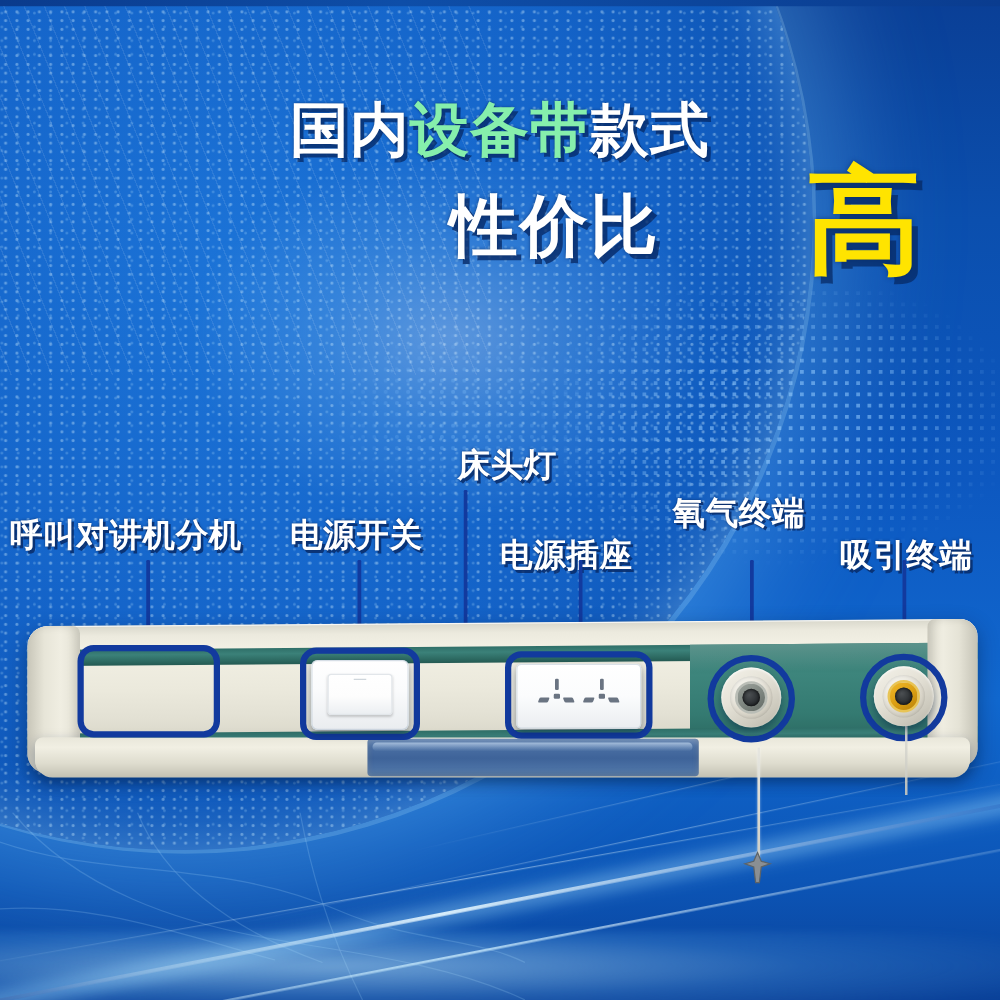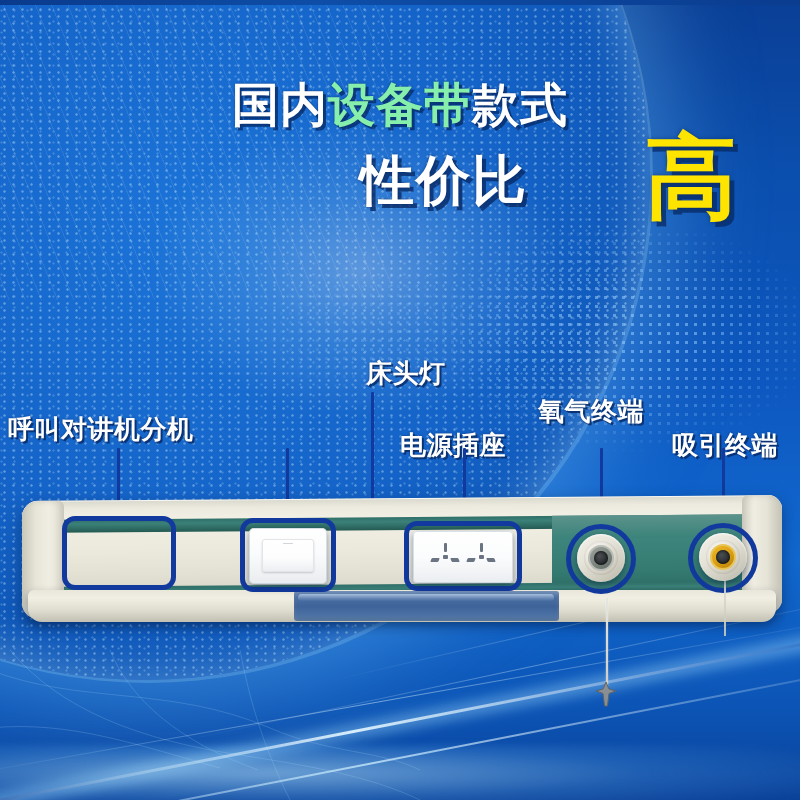--- a/index.html
+++ b/index.html
@@ -339,20 +339,21 @@
     <div class="hl-line1">
       <span class="w">国内</span><span class="y">设备带</span><span class="w">款式</span>
     </div>
     <div class="hl-line2">
       <span class="hl-sub">性价比</span>
       <span class="hl-big">高</span>
     </div>
   </div>
 
   <div class="callout" style="left:8px;top:414px;">呼叫对讲机分机</div>
+  <div class="callout" style="left:232px;top:414px;">电源开关</div>
   <div class="callout" style="left:334px;top:358px;margin-left:32px;">床头灯</div>
   <div class="callout" style="left:400px;top:430px;">电源插座</div>
   <div class="callout" style="left:538px;top:396px;">氧气终端</div>
   <div class="callout" style="left:672px;top:430px;">吸引终端</div>
 
   <div class="leader" style="left:117px;top:448px;height:82px;"></div>
   <div class="leader" style="left:286px;top:448px;height:84px;"></div>
   <div class="leader" style="left:371px;top:392px;height:210px;"></div>
   <div class="leader" style="left:463px;top:448px;height:86px;"></div>
   <div class="leader" style="left:600px;top:448px;height:80px;"></div>

